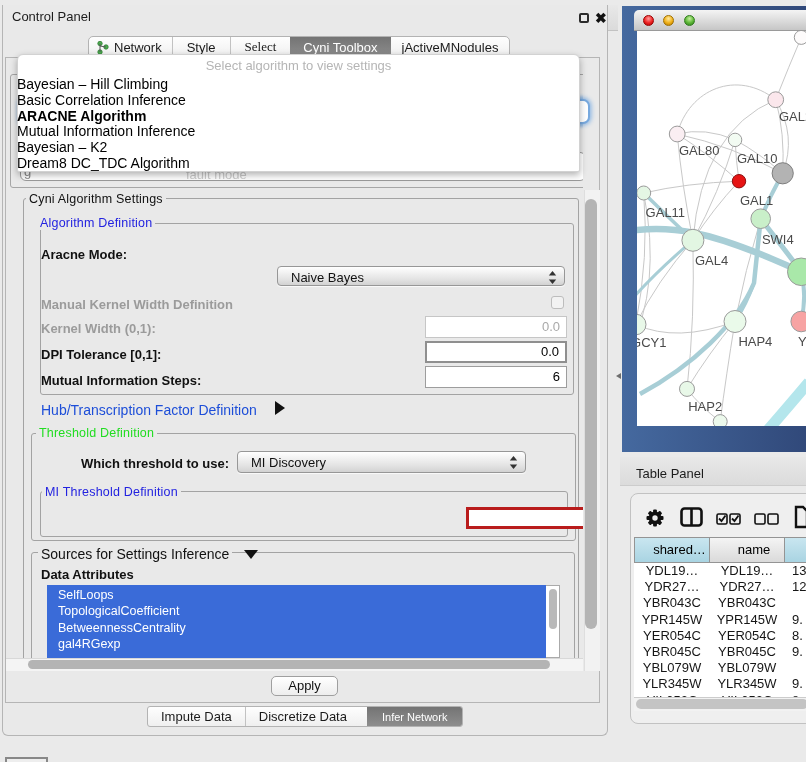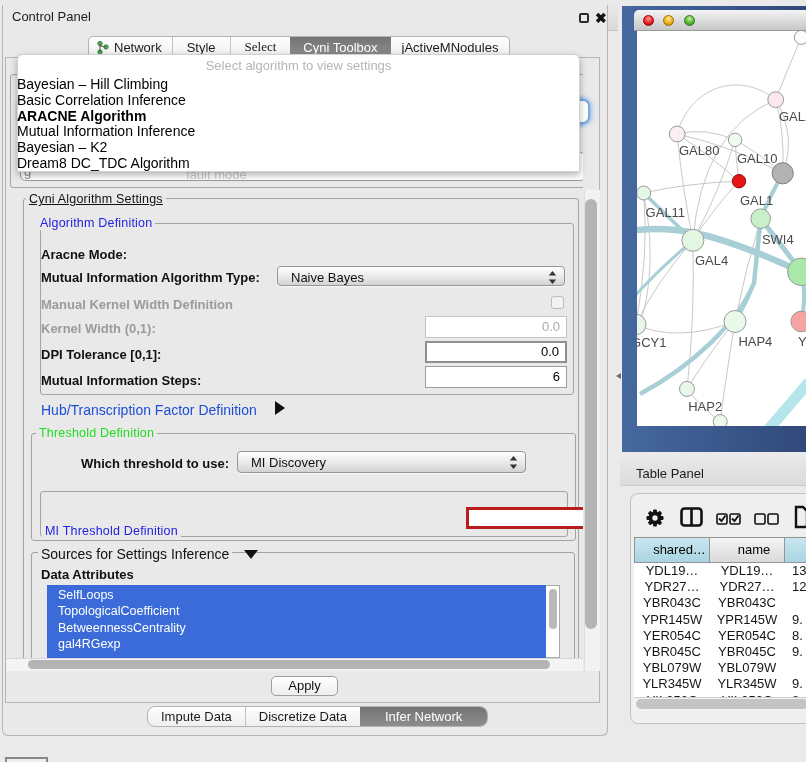--- a/index.html
+++ b/index.html
@@ -43,28 +43,27 @@
 <div class="abs" style="left:6px; top:58px; width:577px; height:600px; overflow:hidden;">
 <div style="position:absolute; left:-6px; top:-58px; width:806px; height:762px;">
 
   <div class="grp" style="left:10px; top:74px; width:588px; height:114px; border-color:#a6a6a6;"></div>
   <div class="combo" style="left:20px; top:100px; width:569px; height:23px; border:2px solid #85aede; box-shadow:0 0 4px 2px #6d9fd8, inset 0 0 3px 1px #9cc0e8;"></div>
   <div class="abs" style="left:20px; top:152px; width:566px; height:29px; background:#fff; border:1px solid #9a9a9a; border-radius:6px;"></div>
   <div class="abs" style="left:186px; top:167px; font-size:13px; color:#cccccc;">fault mode</div>
   <div class="abs" style="left:24px; top:164px; font-size:13px; color:#8a8a8a;">g</div>
 
   <div class="grp" style="left:23px; top:198px; width:556px; height:500px;"></div>
-  <div class="gtitle" style="left:26px; top:192px; color:#111;text-decoration:underline;">Cyni Algorithm Settings</div>
+  <div class="gtitle" style="left:26px; top:192px; color:#111;">Cyni Algorithm Settings</div>
 
   <div class="grp" style="left:40px; top:223px; width:534px; height:172px;"></div>
   <div class="gtitle" style="left:37px; top:216px; color:#2222e0;">Algorithm Definition</div>
 
   <div class="lbl" style="left:41px; top:247px;">Aracne Mode:</div>
 
-  <div class="lbl" style="left:41px; top:270px;">Mutual Information Algorithm Type:</div>
   <div class="combo" style="left:277px; top:266px; width:288px; height:20px;">
         <span class="ct">Naive Bayes</span>
     <svg class="carr" width="9" height="13" viewBox="0 0 9 13">
           <path d="M4.5 0 L8.2 4.6 L0.8 4.6 Z M4.5 13 L8.2 8.4 L0.8 8.4 Z" fill="#333"></path>
         </svg>
       </div>
 
   <div class="glbl" style="left:41px; top:297px;">Manual Kernel Width Definition</div>
   <div class="abs" style="left:551px; top:296px; width:13px; height:13px; border:1px solid #bdbdbd; border-radius:3px; background:#f2f2f2;"></div>
 
@@ -85,21 +84,21 @@
 
   <div class="lbl" style="left:81px; top:456px;">Which threshold to use:</div>
   <div class="combo" style="left:237px; top:451px; width:289px; height:22px;">
         <span class="ct">MI Discovery</span>
     <svg class="carr" width="9" height="13" viewBox="0 0 9 13">
           <path d="M4.5 0 L8.2 4.6 L0.8 4.6 Z M4.5 13 L8.2 8.4 L0.8 8.4 Z" fill="#333"></path>
         </svg>
       </div>
 
   <div class="grp" style="left:40px; top:491px; width:528px; height:46px;"></div>
-  <div class="gtitle" style="left:42px; top:485px; color:#2222e0;margin-top:39px;">MI Threshold Definition</div>
+  <div class="gtitle" style="left:42px; top:485px; color:#2222e0;">MI Threshold Definition</div>
 
   <div class="fld" style="left:418px; top:507px; width:163px; height:22px; border:3px solid #b91c1c; color:#000; line-height:20px;margin-left:48px;">0.5</div>
 
   <div class="grp" style="left:31px; top:552px; width:544px; height:140px;"></div>
   <div class="gtitle" style="left:38px; top:546px; font-size:14px; color:#111; letter-spacing:0;">Sources for Settings Inference</div>
   <div class="abs" style="left:244px; top:550px; width:0; height:0; border-top:9px solid #111; border-left:7.5px solid transparent; border-right:7.5px solid transparent;"></div>
 
   <div class="lbl" style="left:41px; top:567px; font-size:13px;">Data Attributes</div>
 
   <div class="abs" style="left:47px; top:585px; width:513px; height:73px; background:#fff; border:1px solid #aaa;"></div>
@@ -125,24 +124,24 @@
 Bayesian – Hill Climbing<br>
 Basic Correlation Inference<br>
 <b>ARACNE Algorithm</b><br>
 Mutual Information Inference<br>
 Bayesian – K2<br>
 Dream8 DC_TDC Algorithm
 </div>
 
 <div class="abs" style="left:271px; top:676px; width:67px; height:20px; border:1px solid #9f9f9f; border-radius:5px; background:linear-gradient(#ffffff,#ededed); font-size:13px; text-align:center; line-height:18px; color:#111;">Apply</div>
 
-<div class="abs" style="left:147px; top:706px; height:21px; display:flex; border:1px solid #b3b3b3; border-radius:8px; overflow:hidden; background:linear-gradient(#fefefe,#efefef);">
+<div class="abs" style="left:147px; top:706px; height:21px; display:flex; border:1px solid #b3b3b3; border-radius:3px; overflow:hidden; background:linear-gradient(#fefefe,#efefef);">
   <div style="padding:0 13px; display:flex; align-items:center; font-size:13px; color:#1a1a1a; border-right:1px solid #c2c2c2;">Impute Data</div>
   <div style="padding:0 13px; display:flex; align-items:center; font-size:13px; color:#1a1a1a;">Discretize Data</div>
-  <div style="padding:0 25px; display:flex; align-items:center; font-size:13px; color:#fff; background:linear-gradient(#747474,#8d8d8d);">Infer Network</div>
+  <div style="padding:0 15px; display:flex; align-items:center; font-size:11px; color:#fff; background:linear-gradient(#747474,#8d8d8d);margin-left:7px;">Infer Network</div>
 </div>
 
 <div class="abs" style="left:5px; top:757px; width:43px; height:20px; border:2px solid #888; background:#eee;"></div>
 
 <div class="abs" style="left:616px; top:373px; width:0; height:0; border-right:5px solid #6e6e6e; border-top:3px solid transparent; border-bottom:3px solid transparent;"></div>
 
 <div class="abs" style="left:622px; top:6px; width:184px; height:446px; background:linear-gradient(90deg,#45699f,#31497a);"></div>
 <div class="abs" style="left:634px; top:10px; width:172px; height:21px; background:linear-gradient(#f4f4f4,#c6c6c6); border-radius:5px 0 0 0; border-bottom:1px solid #9a9a9a;"></div>
 <div class="abs" style="left:643px; top:15px; width:11px; height:11px; border-radius:50%; background:radial-gradient(circle at 50% 30%, #ff9a9a, #e22 55%, #a00); border:1px solid #900;"></div>
 <div class="abs" style="left:663px; top:15px; width:11px; height:11px; border-radius:50%; background:radial-gradient(circle at 50% 30%, #ffe9a0, #f0b018 55%, #b07500); border:1px solid #a07000;"></div>

